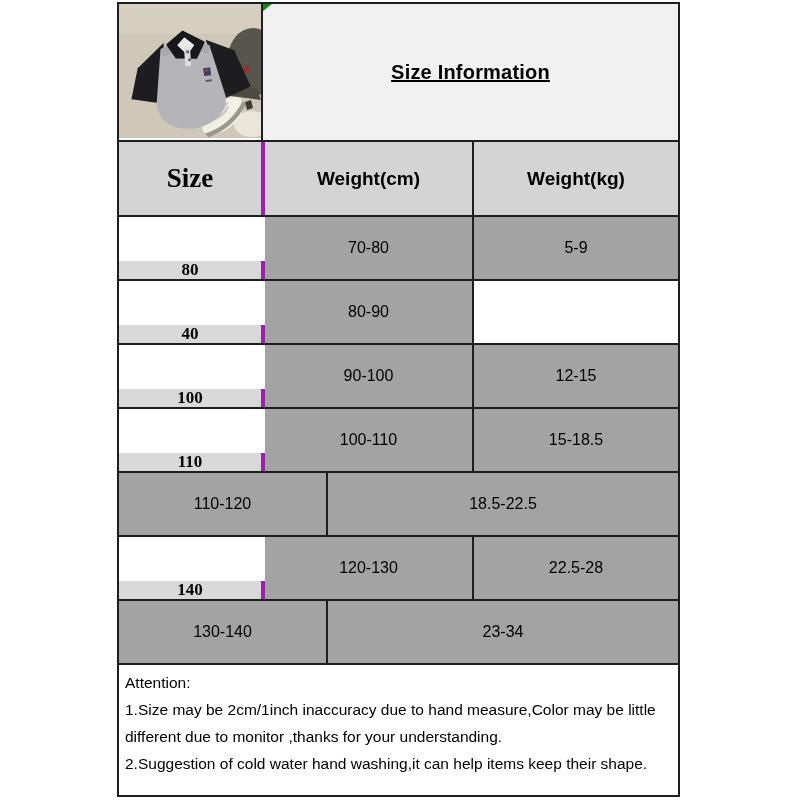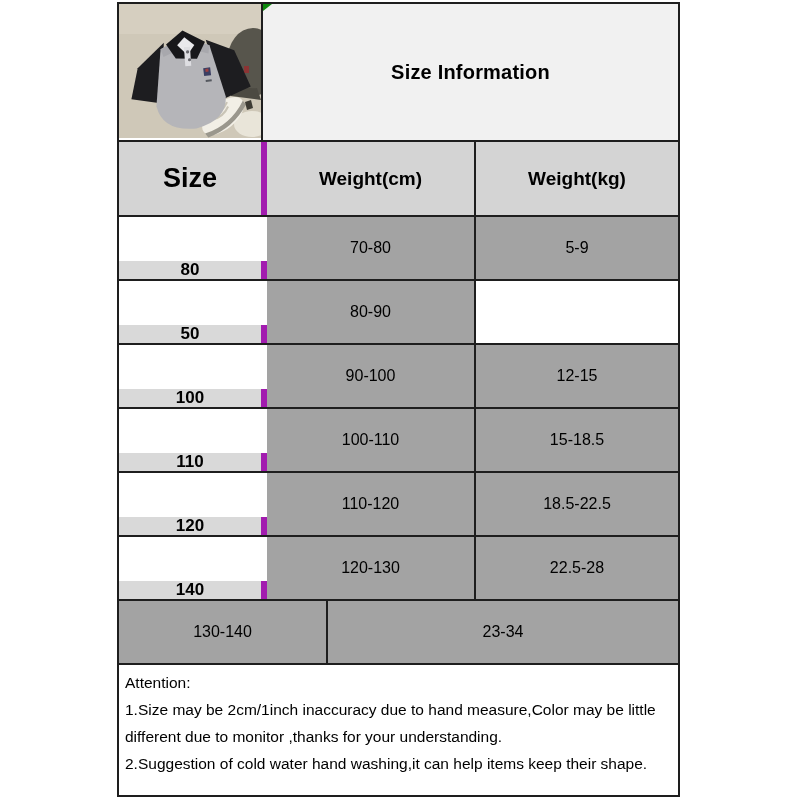--- a/index.html
+++ b/index.html
@@ -15,39 +15,39 @@
   .sheet {
     position: absolute; left: 117px; top: 2px;
     width: 563px; height: 795px;
     border: 2px solid #1e1e1e;
     box-sizing: border-box;
     display: flex; flex-direction: column;
     background: #fff;
   }
 
   
-  .top-band { height: 138px; min-height: 138px; display: flex; border-bottom: 2px solid #1e1e1e; box-sizing: border-box; }
+  .top-band { height: 138px; min-height: 138px; display: flex; border-bottom: 2px solid #1e1e1e; box-sizing: border-box; text-decoration: underline; }
   .photo-cell { width: 142px; min-width: 142px; border-right: 2px solid #1e1e1e; box-sizing: content-box; overflow: hidden; }
   .photo-cell svg { display: block; width: 142px; height: 134px; }
   .title-cell {
     flex: 1; position: relative;
     background: #f1f1f1;
     display: flex; align-items: center; justify-content: center;
   }
   .corner-marker {
     position: absolute; top: 0; left: 0;
     width: 0; height: 0;
     border-top: 7px solid #0f8a0f;
     border-right: 9px solid transparent;
   }
   .title-text { font-size: 20px; font-weight: bold; letter-spacing: 0.2px; }
 
   
   .grid-row { display: flex; border-bottom: 2px solid #1e1e1e; box-sizing: border-box; }
-  .c1 { width: 142px; min-width: 142px; border-right: 6px solid #a21caf; display: flex; align-items: center; justify-content: center; box-sizing: content-box; }
+  .c1 { width: 142px; min-width: 142px; border-right: 4px solid #a21caf; display: flex; align-items: center; justify-content: center; box-sizing: content-box; font-family: Liberation Serif, serif; }
   .c2 { width: 207px; min-width: 207px; border-right: 2px solid #1e1e1e; display: flex; align-items: center; justify-content: center; box-sizing: content-box; }
   .c3 { flex: 1; display: flex; align-items: center; justify-content: center; }
 
   .thead-row { height: 75px; min-height: 75px; }
   .thead-row .c1, .thead-row .c2, .thead-row .c3 { background: #d4d4d4; }
   .th-size { font-size: 27px; font-weight: bold; }
   .th-col  { font-size: 19px; font-weight: bold; }
 
   .trow { height: 64px; min-height: 64px; }
   .trow .c1 { background: #d9d9d9; font-size: 17px; font-weight: bold; margin-top: 44px; }
@@ -122,32 +122,31 @@
       <div class="c1 th-size">Size</div>
       <div class="c2 th-col">Weight(cm)</div>
       <div class="c3 th-col">Weight(kg)</div>
     </div>
 
     <div style="display:contents"><div class="grid-row trow">
     <div class="c1">80</div>
     <div class="c2">70-80</div>
     <div class="c3">5-9</div>
   </div><div class="grid-row trow">
-    <div class="c1">50</div>
+    <div class="c1">40</div>
     <div class="c2">80-90</div>
   </div><div class="grid-row trow">
     <div class="c1">100</div>
     <div class="c2">90-100</div>
     <div class="c3">12-15</div>
   </div><div class="grid-row trow">
     <div class="c1">110</div>
     <div class="c2">100-110</div>
     <div class="c3">15-18.5</div>
   </div><div class="grid-row trow">
-    <div class="c1">120</div>
     <div class="c2">110-120</div>
     <div class="c3">18.5-22.5</div>
   </div><div class="grid-row trow">
     <div class="c1">140</div>
     <div class="c2">120-130</div>
     <div class="c3">22.5-28</div>
   </div><div class="grid-row trow">
     <div class="c2">130-140</div>
     <div class="c3">23-34</div>
   </div></div>

